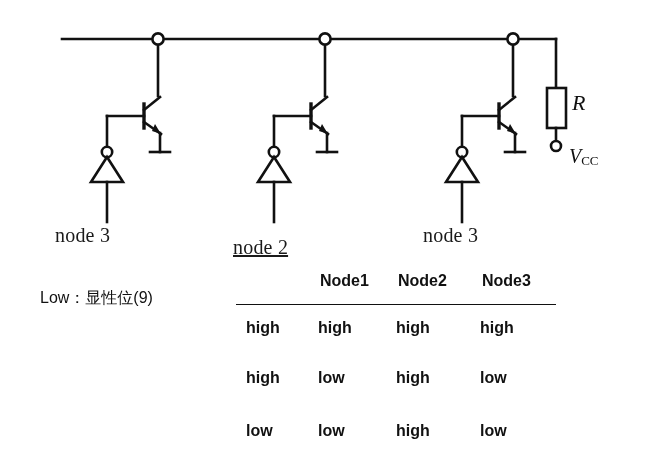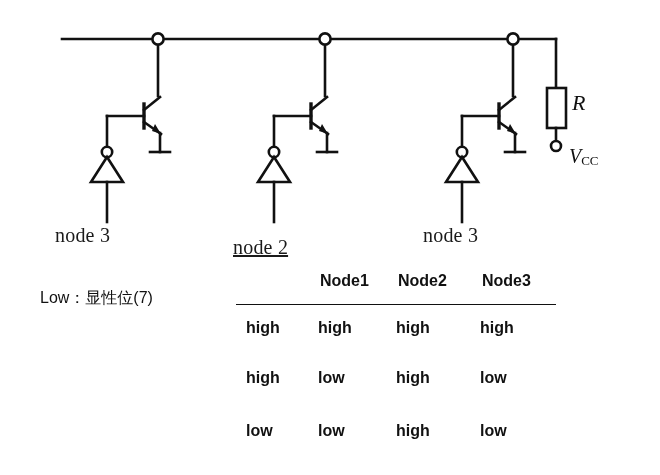--- a/index.html
+++ b/index.html
@@ -201,21 +201,21 @@
 
   <div class="lbl-node" id="lbl-node-1">node 3</div>
   <div class="lbl-node" id="lbl-node-2">node 2</div>
   <div class="lbl-node" id="lbl-node-3">node 3</div>
 
   <div class="lbl-r">R</div>
 
   <div class="lbl-vcc"><span class="v">V</span><span class="sub">CC</span></div>
 
   <div id="legend">
-    <div class="legend-row" id="legend-low">Low：显性位(7)</div>
+    <div class="legend-row" id="legend-low">Low：显性位(9)</div>
   </div>
 
   <div id="truth-table">
     <table class="tt">
       <thead>
         <tr class="headrow">
           <th class="col-bus">
               <span class="head-pad"></span>
             </th>
           <th class="col-n1">

